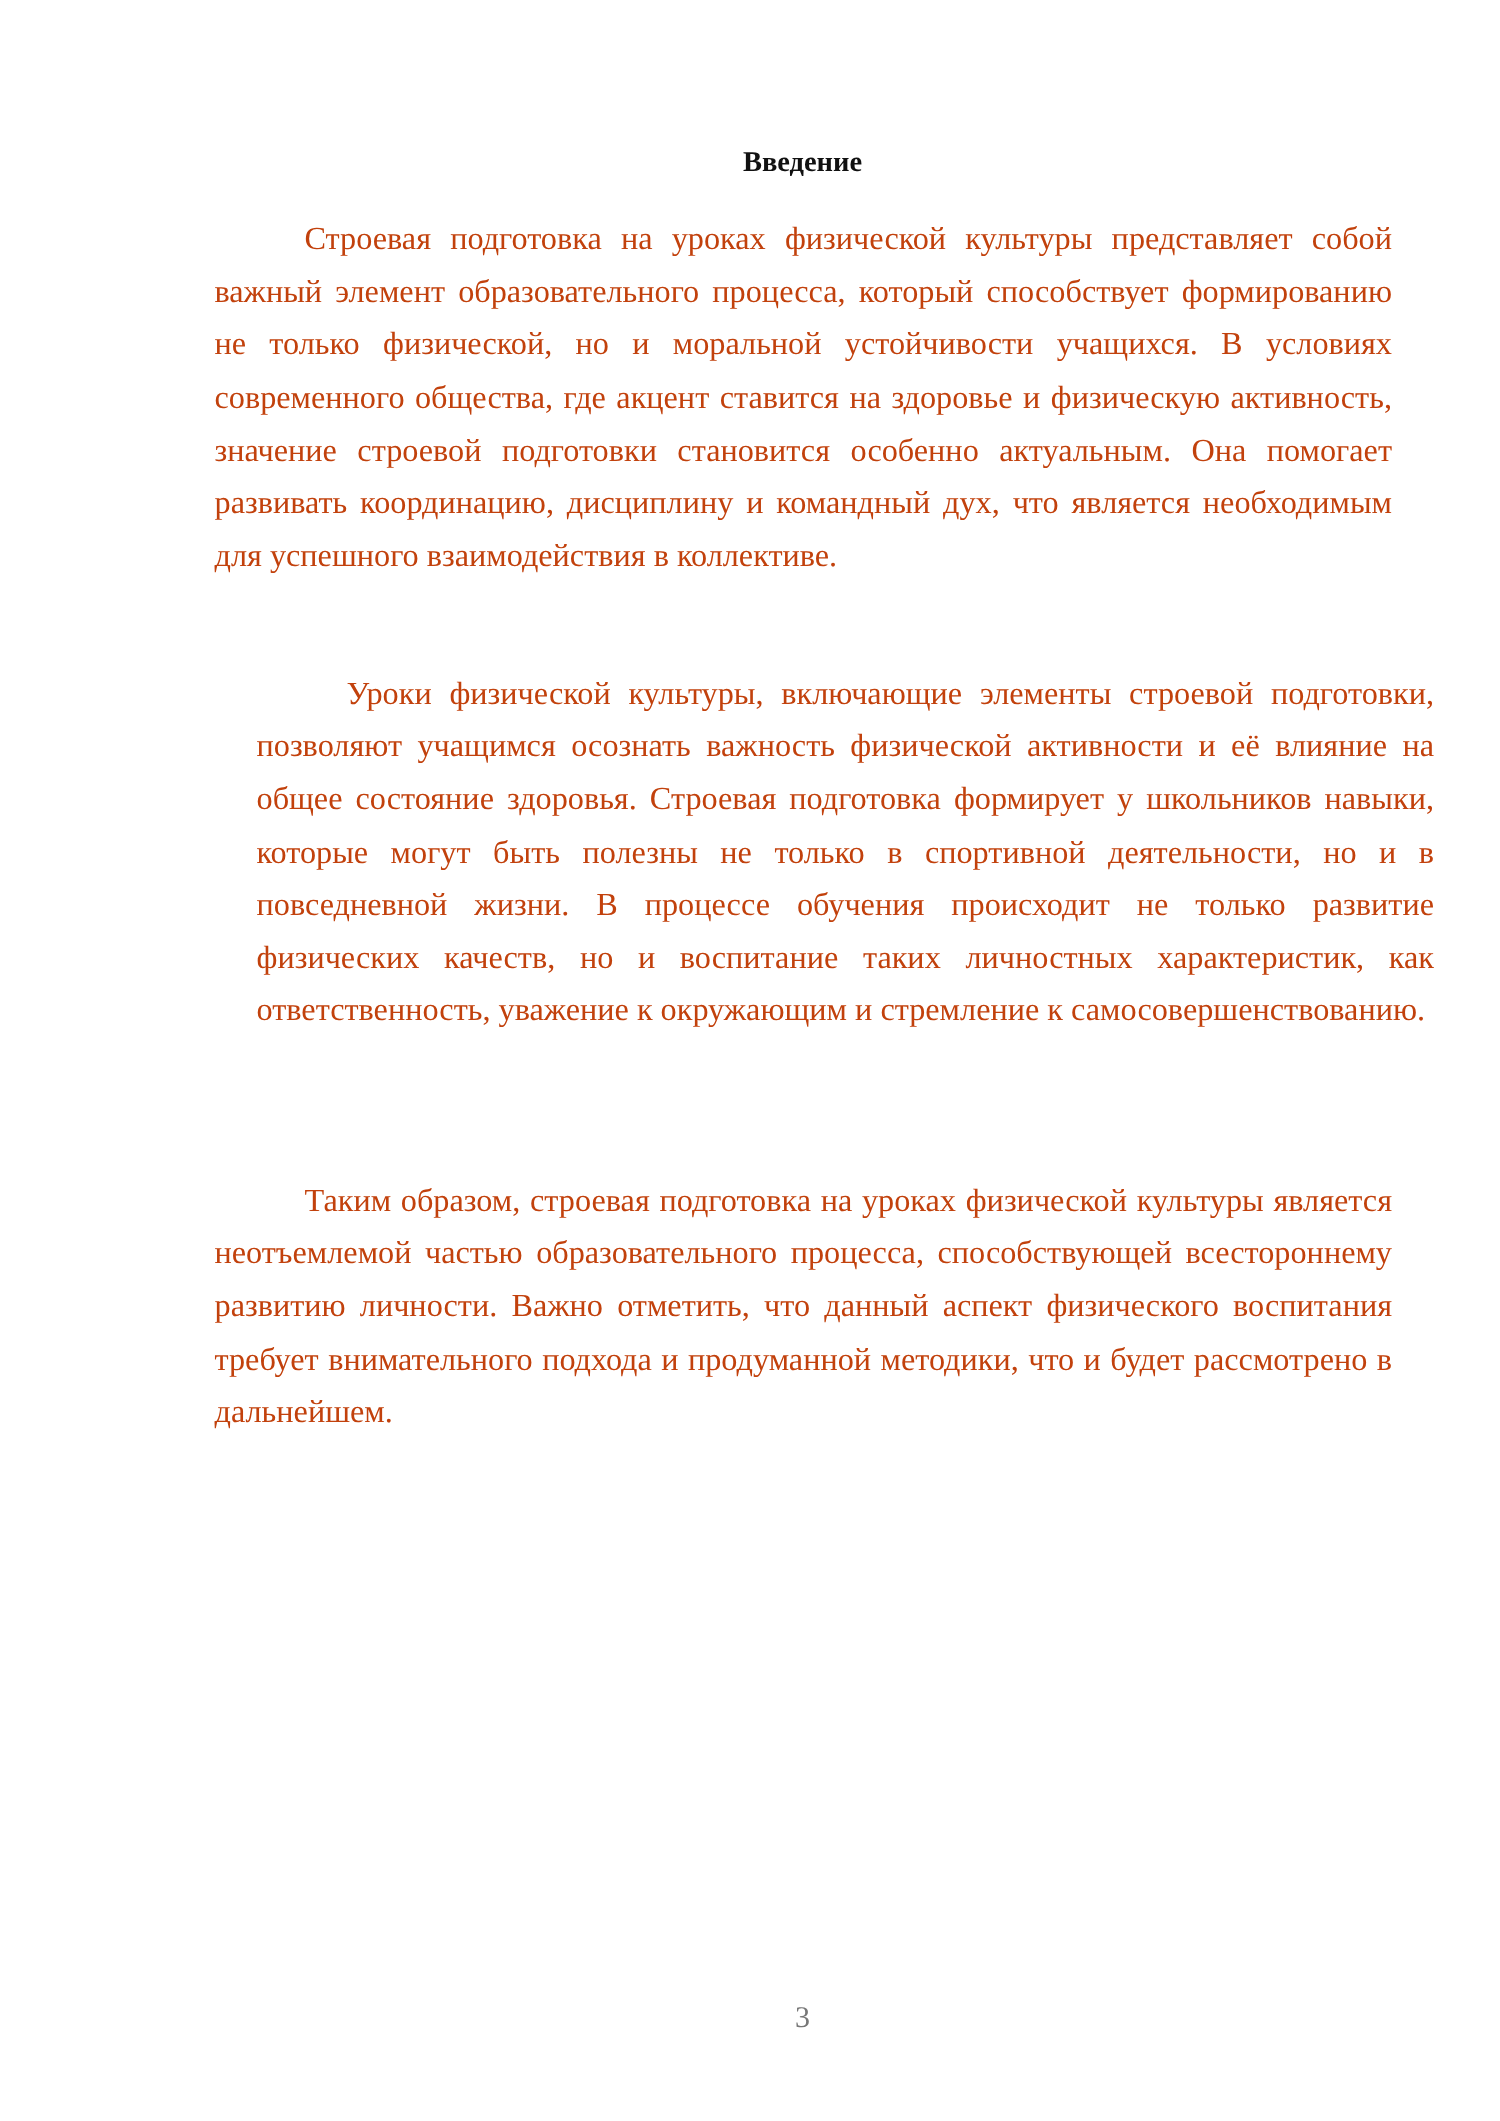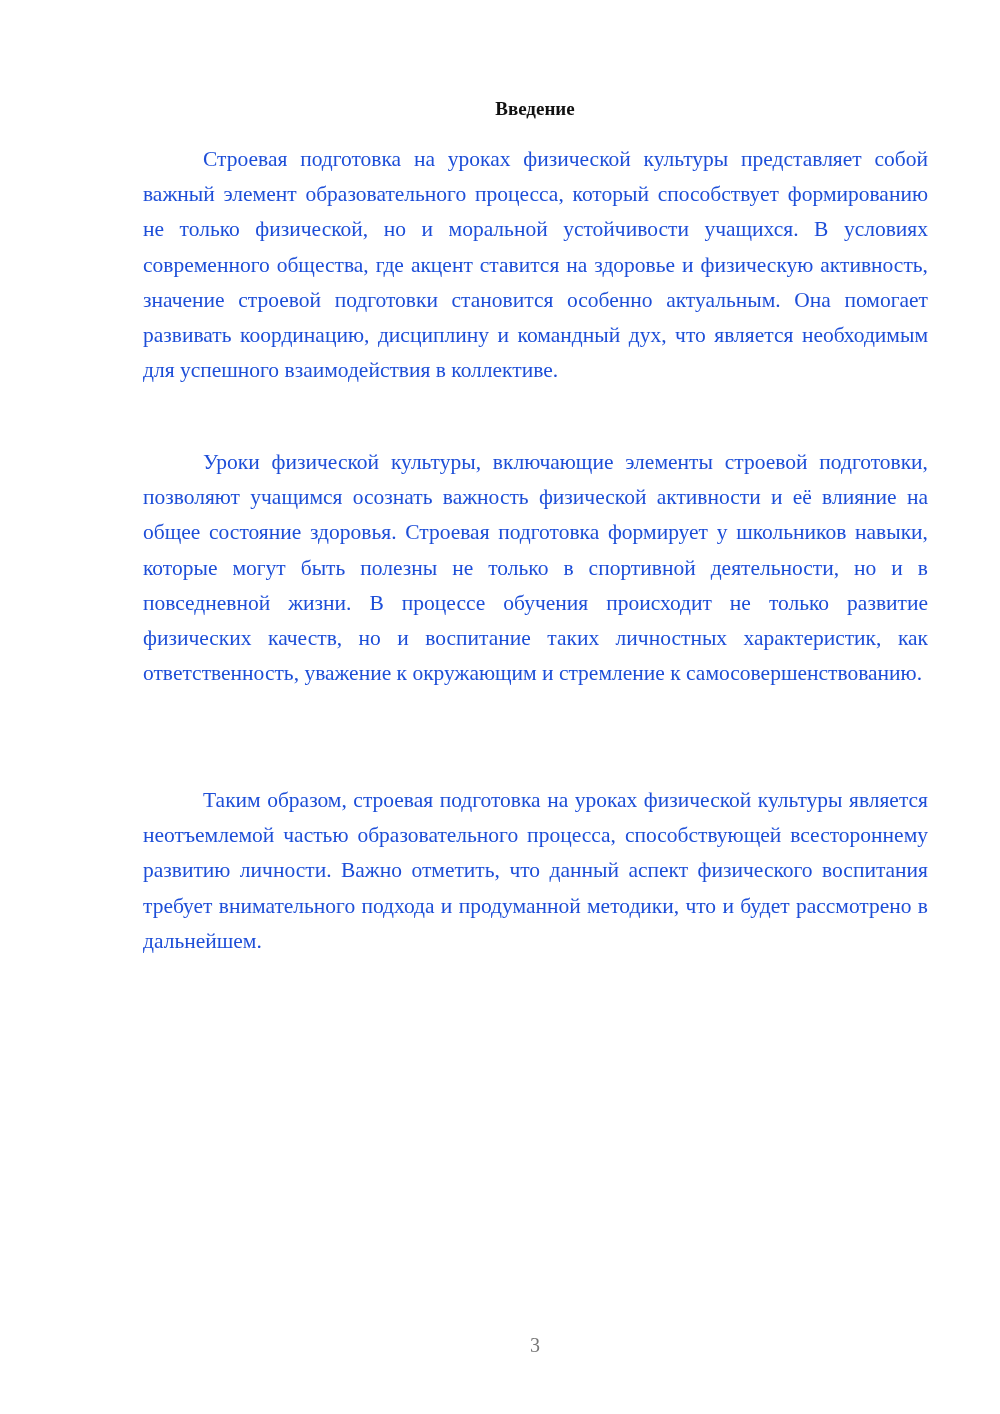--- a/index.html
+++ b/index.html
@@ -5,25 +5,25 @@
   html, body { margin: 0; padding: 0; background: #ffffff; }
   body { width: 1000px; height: 1414px; position: relative; overflow: hidden; }
   .page { position: absolute; left: 0; top: 0; width: 846px; height: 1414px; background: #fff; }
   .title {
     position: absolute; top: 98px; left: 0; width: 1070px; text-align: center;
     font-family: "Liberation Serif", serif; font-weight: bold; font-size: 19px; color: #111;
   }
   .body-text {
     position: absolute; left: 143px; width: 785px;
     font-family: "Liberation Serif", serif; font-size: 21.5px; line-height: 35.2px;
-    color: #1d4ed8; text-align: justify; text-align-last: left;
+    color: #c2410c; text-align: justify; text-align-last: left;
   }
   .body-text p { margin: 0; text-indent: 60px; }
   .p1 { top: 142px; }
-  .p2 { top: 445px; }
+  .p2 { top: 445px; margin-left: 28px; }
   .p3 { top: 783px; }
   .page-number {
     position: absolute; top: 1334px; left: 0; width: 1070px; text-align: center;
     font-family: "Liberation Serif", serif; font-size: 20px; color: #777;
   }
 </style>
 </head>
 <body>
 
 <div class="page">

